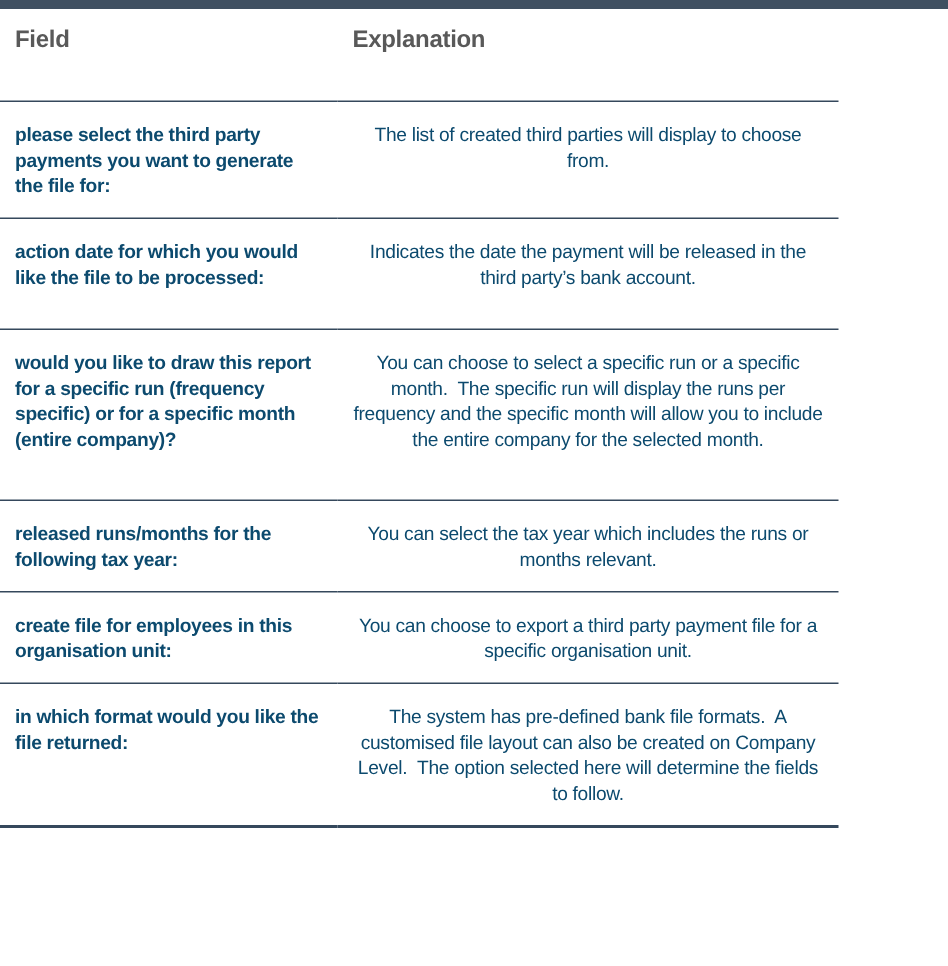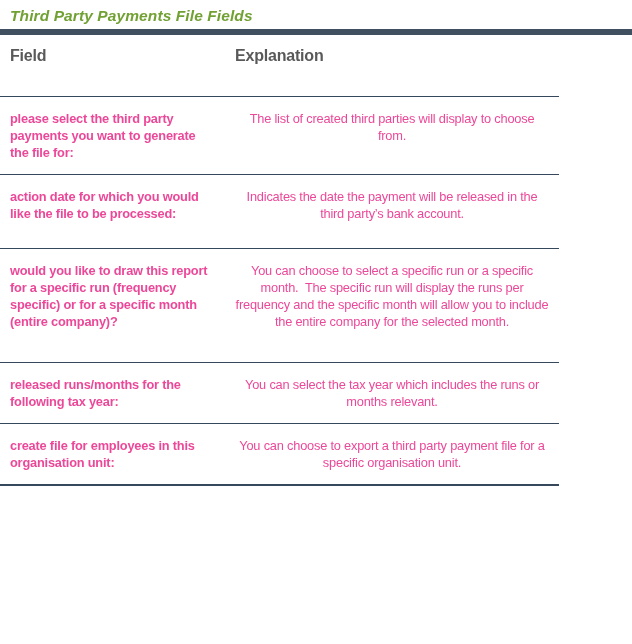--- a/index.html
+++ b/index.html
@@ -43,40 +43,39 @@
     color: #595959;
     letter-spacing: -0.2px;
     padding: 12px 10px 31px 10px;
   }
   table.fields-table td {
     vertical-align: top;
     border-top: 1.5px solid #35485C;
     font-size: 12.8px;
     line-height: 17px;
     letter-spacing: -0.2px;
-    color: #ec4899;
+    color: #0c4a6e;
     padding: 13px 10px 13px 10px;
   }
   td.field-cell {
     font-weight: bold;
     color: #585858;
     padding-right: 24px;
   }
   td.expl-cell {
     padding-right: 16px;
     white-space: pre-wrap;
     text-align: center;
   }
 </style>
 </head>
 <body>
 
 <div class="page">
 
-  <div class="doc-title">Third Party Payments File Fields</div>
 
   <div class="title-bar"></div>
 
   <table class="fields-table">
     <colgroup>
         <col class="c1">
         <col class="c2">
       </colgroup>
     <thead>
       <tr>
@@ -98,16 +97,20 @@
         <td class="expl-cell">You can choose to select a specific run or a specific month.  The specific run will display the runs per frequency and the specific month will allow you to include the entire company for the selected month.</td>
       </tr>
       <tr style="height:60px;">
         <td class="field-cell">released runs/months for the following tax year:</td>
         <td class="expl-cell">You can select the tax year which includes the runs or months relevant.</td>
       </tr>
       <tr style="height:58px;">
         <td class="field-cell">create file for employees in this organisation unit:</td>
         <td class="expl-cell">You can choose to export a third party payment file for a specific organisation unit.</td>
       </tr>
+      <tr style="height:90px;">
+        <td class="field-cell">in which format would you like the file returned:</td>
+        <td class="expl-cell">The system has pre-defined bank file formats.  A customised file layout can also be created on Company Level.  The option selected here will determine the fields to follow.</td>
+      </tr>
     </tbody>
   </table>
 
 </div>
 
 </body></html>

